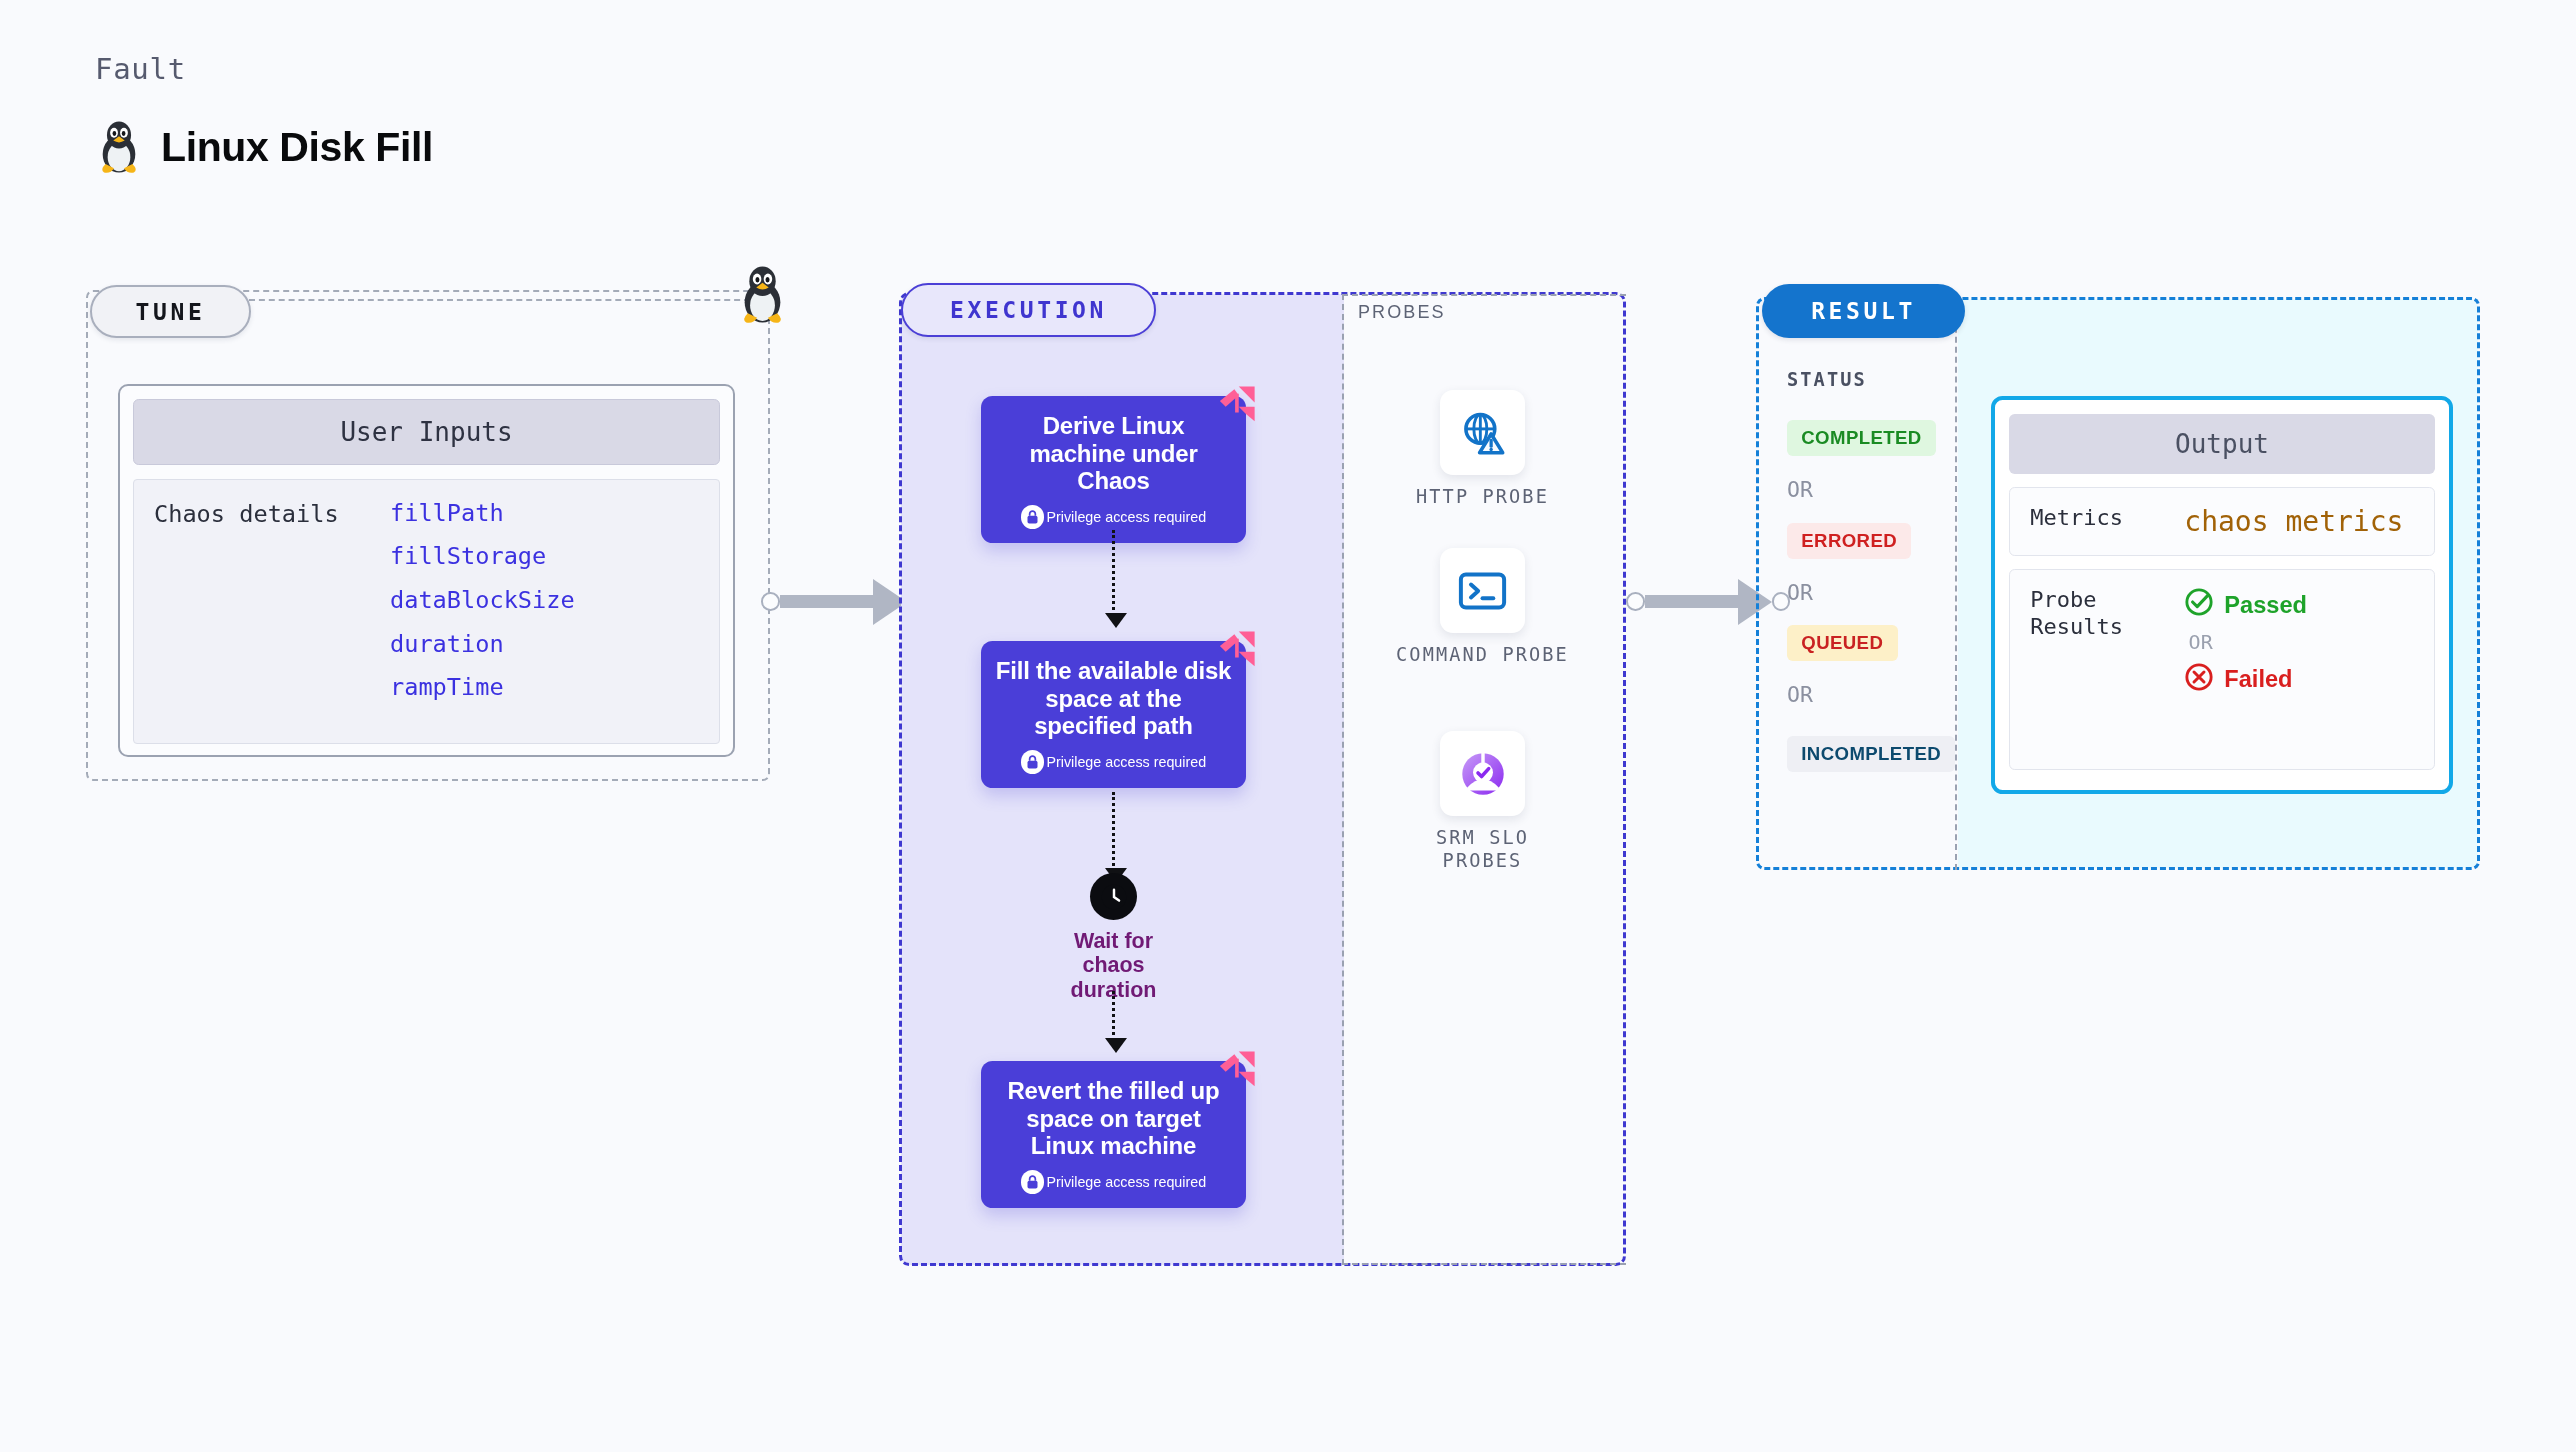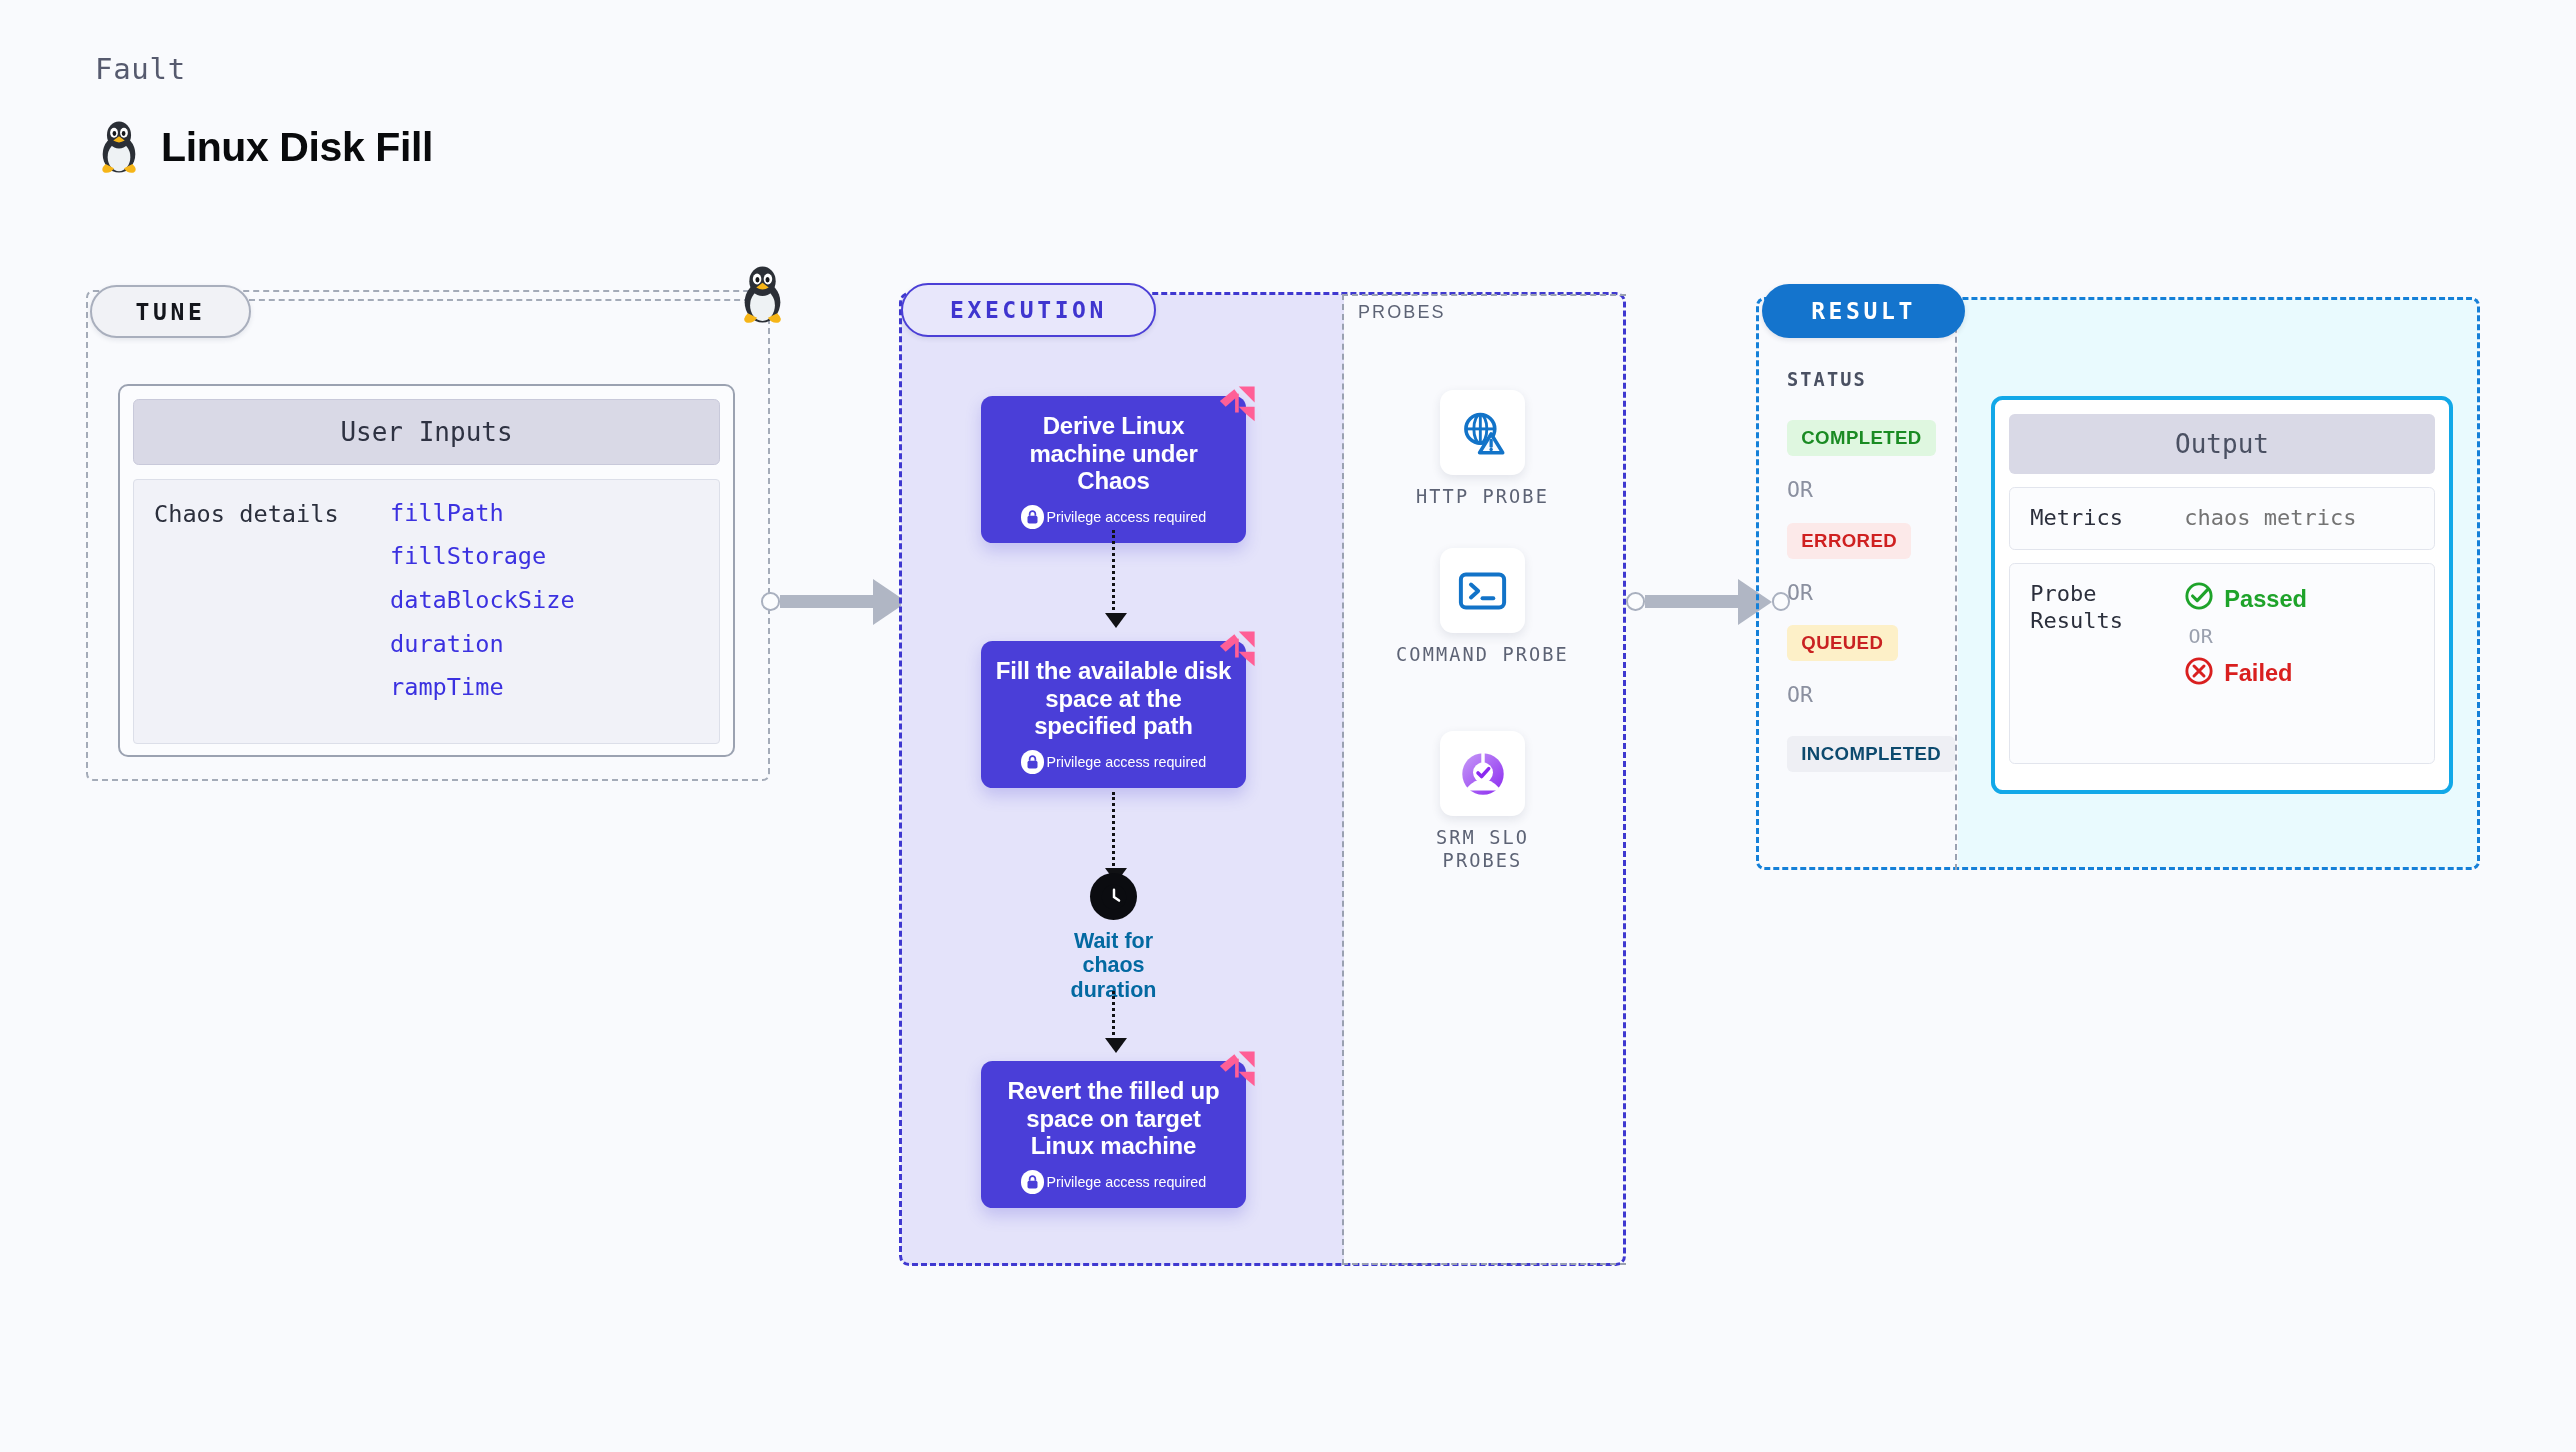--- a/index.html
+++ b/index.html
@@ -104,21 +104,21 @@
   .dotted-arrow { position: absolute; width: 0; border-left: 3.6px dotted #101114; }
   .dotted-arrow::after { content: ""; position: absolute; left: -10px; bottom: -11.5px;
     border-left: 11.5px solid transparent; border-right: 11.5px solid transparent; border-top: 15.8px solid #101114; }
   .da1 { left: 1112px; top: 530px; height: 86px; }
   .da2 { left: 1112px; top: 792px; height: 79px; }
   .da3 { left: 1112px; top: 991px; height: 50px; }
 
   .clock-node { position: absolute; left: 1069px; top: 873px; width: 89px; text-align: center; }
   .clock-circle { width: 47px; height: 47px; border-radius: 50%; background: #0b0c10; margin: 0 auto;
     display: flex; align-items: center; justify-content: center; }
-  .clock-label { margin-top: 8.6px; font-size: 21.5px; font-weight: 700; color: #0369a1; line-height: 1.15; }
+  .clock-label { margin-top: 8.6px; font-size: 21.5px; font-weight: 700; color: #701a75; line-height: 1.15; }
 
   
   .probes-title { position: absolute; left: 1358px; top: 302px;
     font-family: Liberation Sans, sans-serif; font-size: 18px; color: #5d6375; letter-spacing: 2.1px; }
   .probe { position: absolute; width: 179px; text-align: center; }
   .probe-icon { width: 85px; height: 85px; margin: 0 auto; background: #fff; border-radius: 13px;
     display: flex; align-items: center; justify-content: center;
     box-shadow: 0 3.6px 10px rgba(40,50,80,.10); }
   .probe-label { margin-top: 10px; font-family: "DejaVu Sans Mono", monospace; font-size: 18.6px;
     color: #5d6375; letter-spacing: 2.1px; line-height: 1.25; }
@@ -144,21 +144,21 @@
   
   .out-card { position: absolute; left: 1991px; top: 396px; width: 462px; height: 398px;
     background: #ffffff; border: 4.3px solid #12a8e8; border-radius: 11.5px; padding: 14.3px; }
   .out-head { height: 60px; background: #d9d9e6; border-radius: 5.7px;
     display: flex; align-items: center; justify-content: center;
     font-family: "DejaVu Sans Mono", monospace; font-size: 26px; color: #4a5062; }
   .out-row { margin-top: 13px; border: 0.7px solid #e2e5ed; border-radius: 5.7px; background: #fbfcfe;
     padding: 17px 20px; display: flex; align-items: flex-start; }
   .out-key { font-family: "DejaVu Sans Mono", monospace; font-size: 22px; color: #2b2f3c;
     width: 154px; flex: none; line-height: 1.22; }
-  .out-val { font-family: "DejaVu Sans Mono", monospace; font-size: 22px; color: #737373; }
+  .out-val { font-family: "DejaVu Sans Mono", monospace; font-size: 28px; color: #a16207; }
   .out-row2 { height: 201px; }
   .pr-list { display: flex; flex-direction: column; gap: 7.2px; }
   .pr-item { display: flex; align-items: center; gap: 10px; font-size: 23.6px; font-weight: 700; }
   .pr-pass { color: #1ea32a; }
   .pr-fail { color: #d91f1f; }
   .pr-or { font-family: "DejaVu Sans Mono", monospace; font-size: 20px; color: #9aa0ae; font-weight: 400; margin-left: 4.3px; }
 </style>
 </head>
 <body>
 

